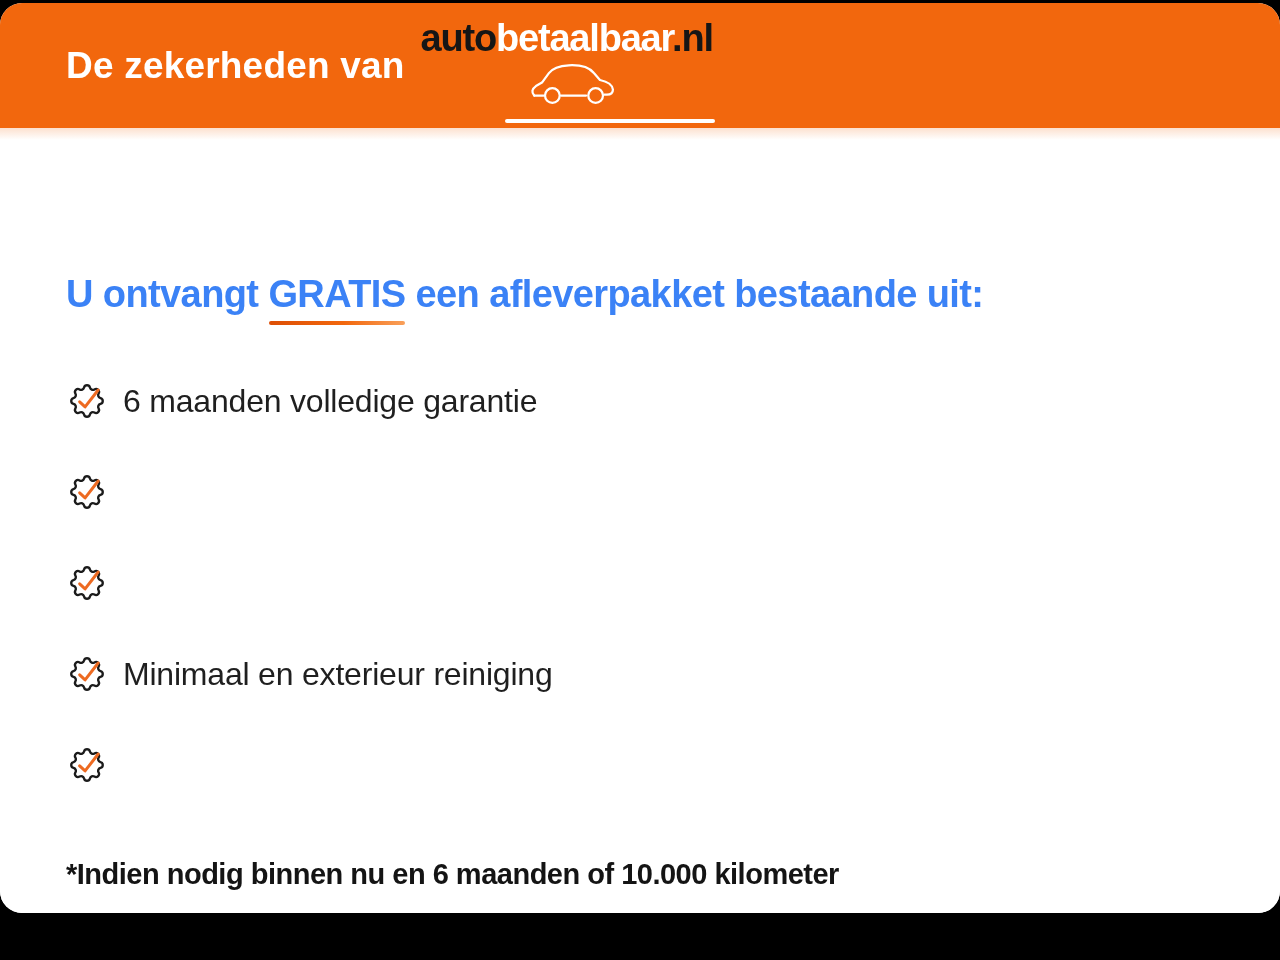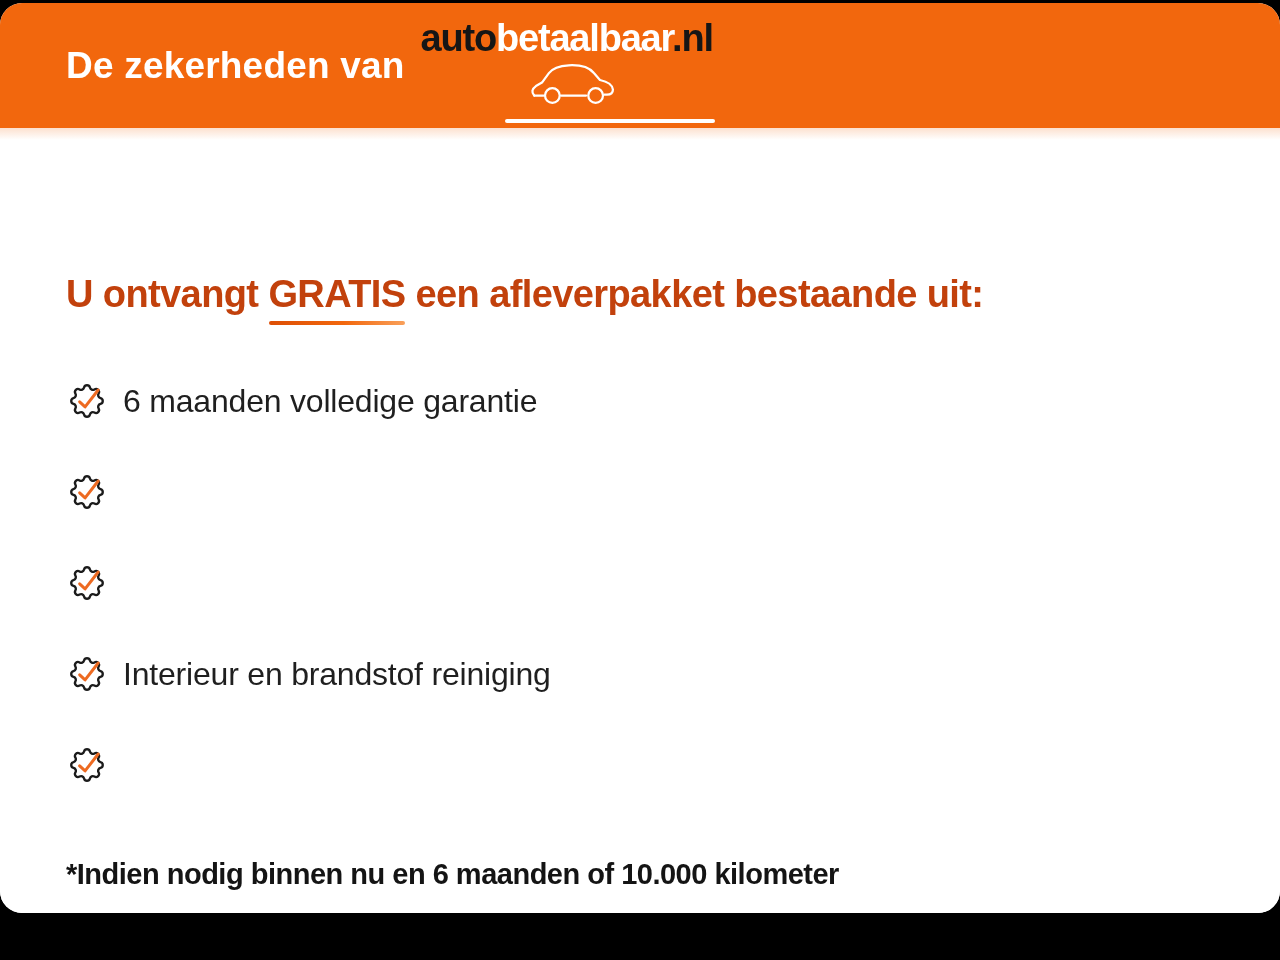--- a/index.html
+++ b/index.html
@@ -72,21 +72,21 @@
   .car { margin-left: 14px; margin-top: -6px; }
   
   .content {
     flex: 1 1 auto;
     background: #ffffff;
     padding: 142px 40px 0 66px;
   }
   .headline {
     font-size: 38px;
     font-weight: 700;
-    color: #c2410c;
+    color: #3b82f6;
     letter-spacing: -0.6px;
     line-height: 48px;
     white-space: nowrap;
   }
   .gratis {
     position: relative;
     display: inline-block;
   }
   .gratis::after {
     content: "";
@@ -171,21 +171,21 @@
         <svg class="gear" width="42" height="42" viewBox="0 0 24 24" fill="none" overflow="visible">
           <path stroke="#1b1b1b" stroke-width="1.35" stroke-linecap="round" stroke-linejoin="round" d="M10.325 4.317c.426-1.756 2.924-1.756 3.35 0a1.724 1.724 0 0 0 2.573 1.066c1.543-.94 3.31.826 2.37 2.37a1.724 1.724 0 0 0 1.065 2.572c1.756.426 1.756 2.924 0 3.35a1.724 1.724 0 0 0-1.066 2.573c.94 1.543-.826 3.31-2.37 2.37a1.724 1.724 0 0 0-2.572 1.065c-.426 1.756-2.924 1.756-3.35 0a1.724 1.724 0 0 0-2.573-1.066c-1.543.94-3.31-.826-2.37-2.37a1.724 1.724 0 0 0-1.065-2.572c-1.756-.426-1.756-2.924 0-3.35a1.724 1.724 0 0 0 1.066-2.573c-.94-1.543.826-3.31 2.37-2.37c1 .608 2.296.07 2.572-1.065z"></path>
           <path stroke="#ED6A21" stroke-width="1.7" stroke-linecap="round" stroke-linejoin="round" d="M7.8 12.5 L10.9 15.4 L18.4 5.7"></path>
         </svg>
       </li>
       <li class="benefit">
         <svg class="gear" width="42" height="42" viewBox="0 0 24 24" fill="none" overflow="visible">
           <path stroke="#1b1b1b" stroke-width="1.35" stroke-linecap="round" stroke-linejoin="round" d="M10.325 4.317c.426-1.756 2.924-1.756 3.35 0a1.724 1.724 0 0 0 2.573 1.066c1.543-.94 3.31.826 2.37 2.37a1.724 1.724 0 0 0 1.065 2.572c1.756.426 1.756 2.924 0 3.35a1.724 1.724 0 0 0-1.066 2.573c.94 1.543-.826 3.31-2.37 2.37a1.724 1.724 0 0 0-2.572 1.065c-.426 1.756-2.924 1.756-3.35 0a1.724 1.724 0 0 0-2.573-1.066c-1.543.94-3.31-.826-2.37-2.37a1.724 1.724 0 0 0-1.065-2.572c-1.756-.426-1.756-2.924 0-3.35a1.724 1.724 0 0 0 1.066-2.573c-.94-1.543.826-3.31 2.37-2.37c1 .608 2.296.07 2.572-1.065z"></path>
           <path stroke="#ED6A21" stroke-width="1.7" stroke-linecap="round" stroke-linejoin="round" d="M7.8 12.5 L10.9 15.4 L18.4 5.7"></path>
         </svg>
-        <span class="benefit-label">Interieur en brandstof reiniging</span>
+        <span class="benefit-label">Minimaal en exterieur reiniging</span>
       </li>
       <li class="benefit">
         <svg class="gear" width="42" height="42" viewBox="0 0 24 24" fill="none" overflow="visible">
           <path stroke="#1b1b1b" stroke-width="1.35" stroke-linecap="round" stroke-linejoin="round" d="M10.325 4.317c.426-1.756 2.924-1.756 3.35 0a1.724 1.724 0 0 0 2.573 1.066c1.543-.94 3.31.826 2.37 2.37a1.724 1.724 0 0 0 1.065 2.572c1.756.426 1.756 2.924 0 3.35a1.724 1.724 0 0 0-1.066 2.573c.94 1.543-.826 3.31-2.37 2.37a1.724 1.724 0 0 0-2.572 1.065c-.426 1.756-2.924 1.756-3.35 0a1.724 1.724 0 0 0-2.573-1.066c-1.543.94-3.31-.826-2.37-2.37a1.724 1.724 0 0 0-1.065-2.572c-1.756-.426-1.756-2.924 0-3.35a1.724 1.724 0 0 0 1.066-2.573c-.94-1.543.826-3.31 2.37-2.37c1 .608 2.296.07 2.572-1.065z"></path>
           <path stroke="#ED6A21" stroke-width="1.7" stroke-linecap="round" stroke-linejoin="round" d="M7.8 12.5 L10.9 15.4 L18.4 5.7"></path>
         </svg>
       </li>
     </ul>
 
     <p class="footnote">*Indien nodig binnen nu en 6 maanden of 10.000 kilometer</p>

